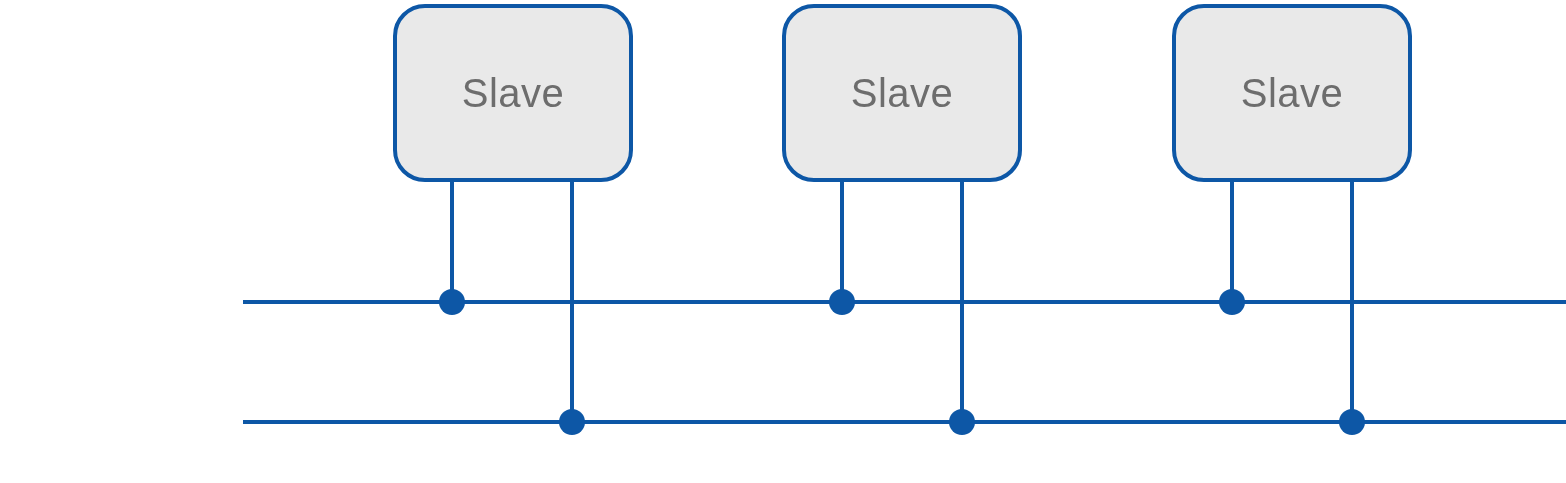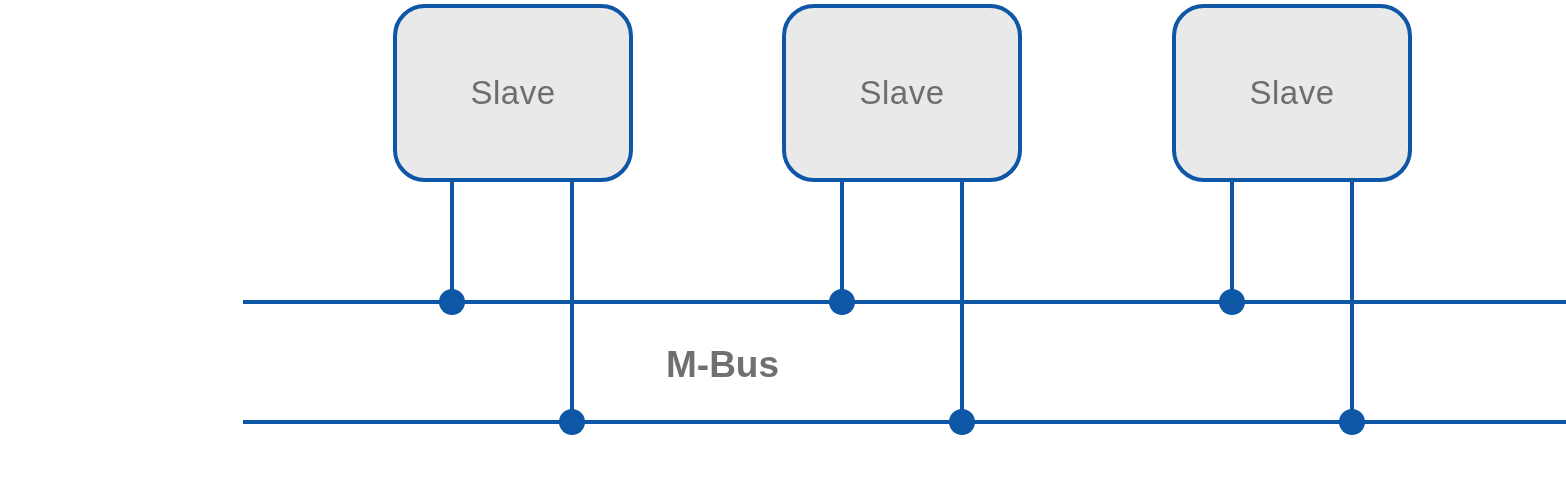--- a/index.html
+++ b/index.html
@@ -31,21 +31,21 @@
     align-items: center;
     justify-content: center;
   }
   .node-label {
     color: var(--node-text);
     letter-spacing: 0.5px;
   }
   .master-node { left: 3px;    top: 243px; width: 240px; height: 237px; }
   .master-node .node-label { font-size: 46px; }
   .slave-node  { top: 4px; width: 240px; height: 178px; }
-  .slave-node .node-label { font-size: 33px; }
+  .slave-node .node-label { font-size: 40px; }
   .slave-1 { left: 393px;  }
   .slave-2 { left: 782px;  }
   .slave-3 { left: 1172px; }
 
   
   .hline {
     position: absolute;
     height: 4px;
     background: var(--line);
   }
@@ -121,15 +121,14 @@
   </div>
 
   <div class="node slave-node slave-2">
     <span class="node-label">Slave</span>
   </div>
 
   <div class="node slave-node slave-3">
     <span class="node-label">Slave</span>
   </div>
 
-  <div class="bus-label">M-Bus</div>
 
 </div>
 
 </body></html>

